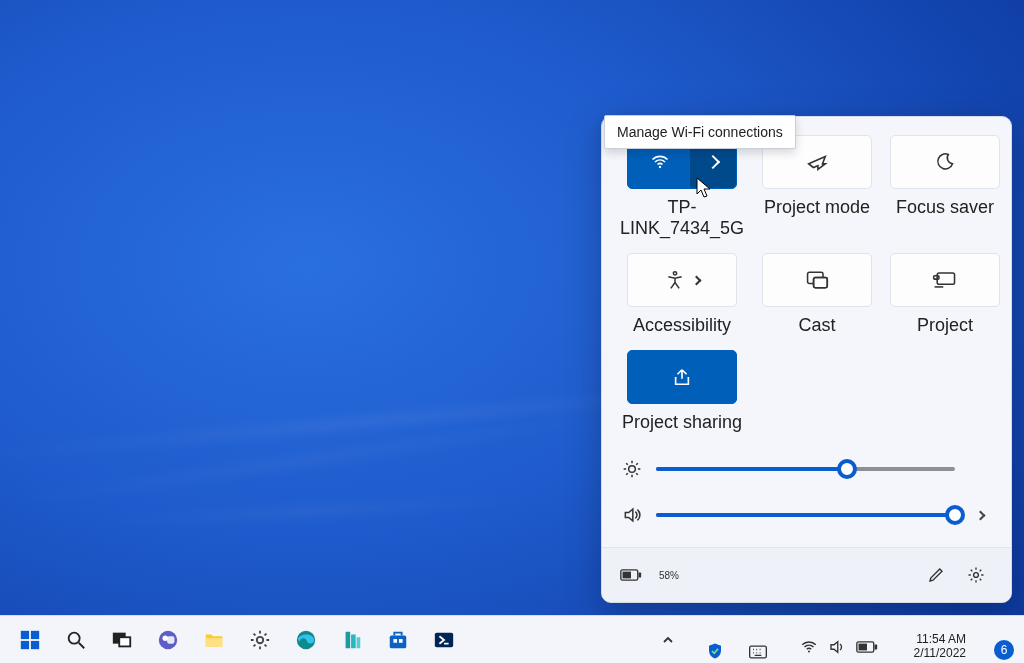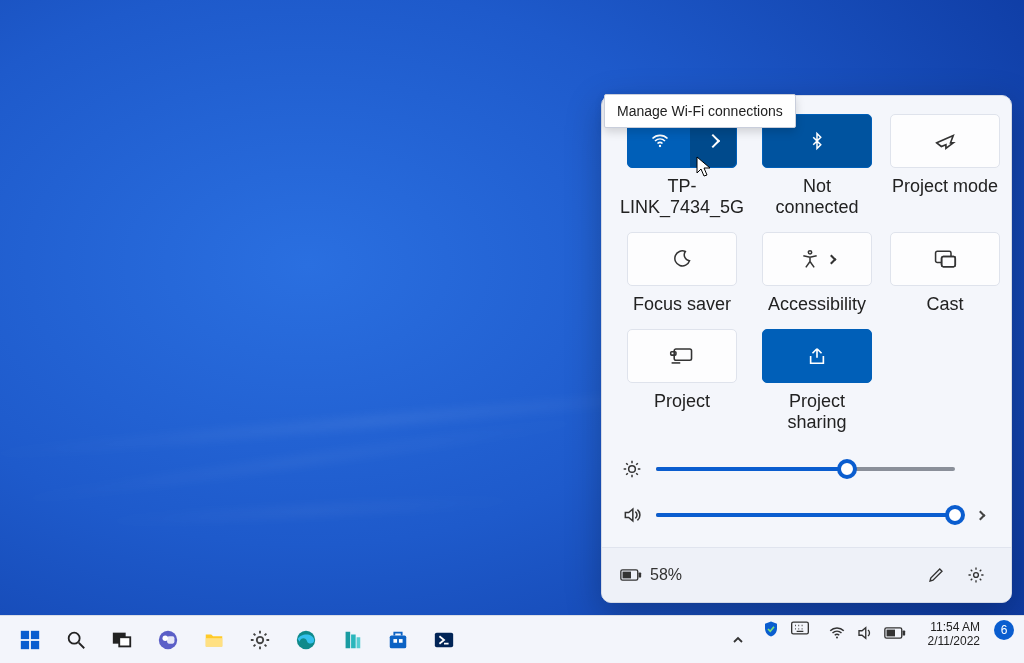--- a/index.html
+++ b/index.html
@@ -14,21 +14,21 @@
   .s2 { width:700px; height:2px; top:460px; left:-50px; transform: rotate(-8deg); }
   .s3 { width:500px; height:2px; top:510px; left:60px; transform: rotate(-3deg); }
 
   
   .taskbar {
     position: absolute; left:0; right:0; bottom:0; height:48px;
     background: #f3f5fb; border-top:1px solid #d9dde6;
     display:flex; align-items:center; padding: 0 10px;
   }
   .taskbar .left { display:flex; gap:6px; }
-  .taskbar .right { margin-left:auto; display:flex; align-items:flex-start; gap:10px; color:#333; }
+  .taskbar .right { margin-left:auto; display:flex; align-items:flex-end; gap:24px; color:#333; }
   .tbtn { width:40px; height:40px; display:flex; align-items:center; justify-content:center; border-radius:4px; }
   .ticon { width:22px; height:22px; }
   .sys-cluster { display:flex; align-items:center; gap:10px; padding:4px 8px; border-radius:4px; }
   .clock { text-align:right; font-size:12px; line-height:14px; padding:0 4px; color:#222; }
   .notif-badge { width:20px; height:20px; border-radius:50%; background:#0a5dcf; color:#fff; font-size:12px; display:flex; align-items:center; justify-content:center; }
 
   
   .panel {
     position:absolute; right:12px; bottom:60px; width:411px;
     background:#f4f6fb; border:1px solid #d5dae6; border-radius:10px;
@@ -61,21 +61,21 @@
   .slider-icon { width:20px; color:#333; display:flex; align-items:center; justify-content:center; }
   .slider-chev { width:22px; color:#444; display:flex; align-items:center; justify-content:center; }
   .last-slider { margin-bottom:22px; }
 
   
   .panel-bottom {
     margin:0 -18px; border-top:1px solid #e0e4ee; padding:10px 18px;
     display:flex; align-items:center; justify-content:space-between; color:#333;
     background:#eef1f8; border-bottom-left-radius:10px; border-bottom-right-radius:10px;
   }
-  .bat { display:flex; align-items:center; gap:8px; font-size:16px; }
+  .bat { display:flex; align-items:center; gap:17px; font-size:10px; }
   .pb-right { display:flex; gap:6px; }
   .icon-btn { width:34px; height:34px; border-radius:4px; display:flex; align-items:center; justify-content:center; }
 
   
   .tooltip {
     position:absolute; background:#fff; border:1px solid #c9cedb; color:#222;
     padding:8px 12px; font-size:14px; border-radius:2px; box-shadow:0 4px 10px rgba(0,0,0,.15);
     white-space:nowrap; z-index:5;
   }
   .cursor { position:absolute; width:16px; height:22px; z-index:6; }
@@ -114,30 +114,20 @@
               </svg>
           </span>
         </div>
         <div class="half-split">
           <span class="chev"></span>
         </div>
       </div>
       <div class="tile-label">TP-LINK_7434_5G</div>
     </div>
 
-    <div class="tile-wrap">
-      <div class="tile active dark" style="color:#fff;">
-        <span>
-          <svg width="18" height="22" viewBox="0 0 24 24" fill="none" stroke="currentColor" stroke-width="2">
-              <path d="M7 7 L17 17 L12 22 L12 2 L17 7 L7 17"></path>
-            </svg>
-        </span>
-      </div>
-      <div class="tile-label">Not connected</div>
-    </div>
 
     <div class="tile-wrap">
       <div class="tile" style="color:#333;">
         <span>
           <svg width="22" height="22" viewBox="0 0 24 24" fill="none" stroke="currentColor" stroke-width="1.8">
               <path d="M3 14 L21 6 L18 14 L21 14 L13 20 L13 16 L8 18 Z"></path>
             </svg>
         </span>
       </div>
       <div class="tile-label">Project mode</div>

